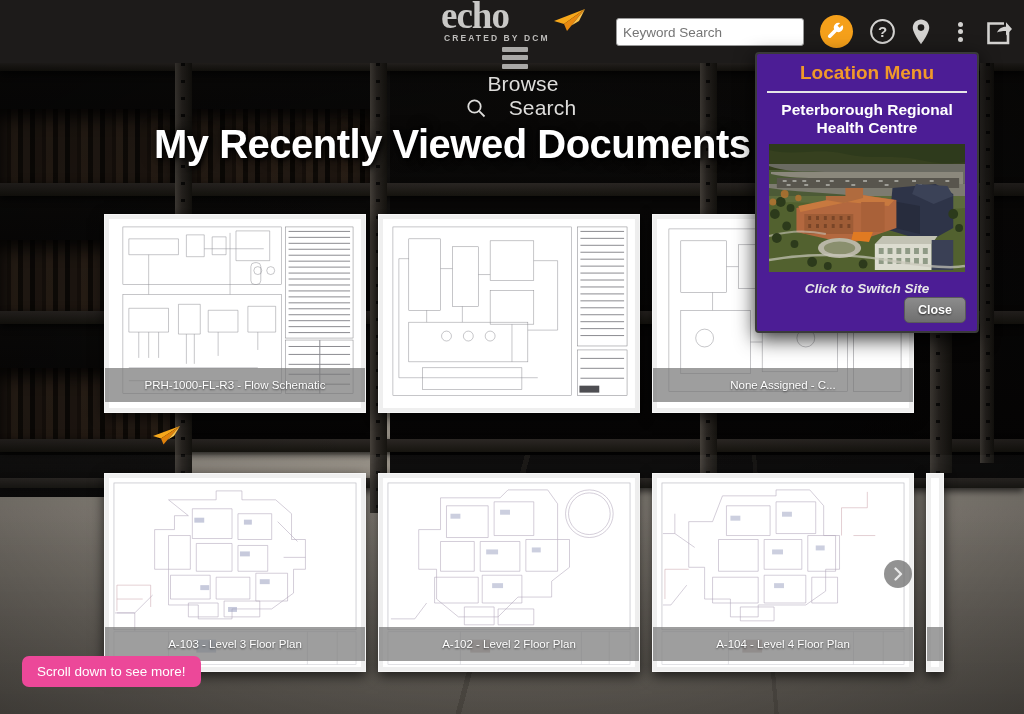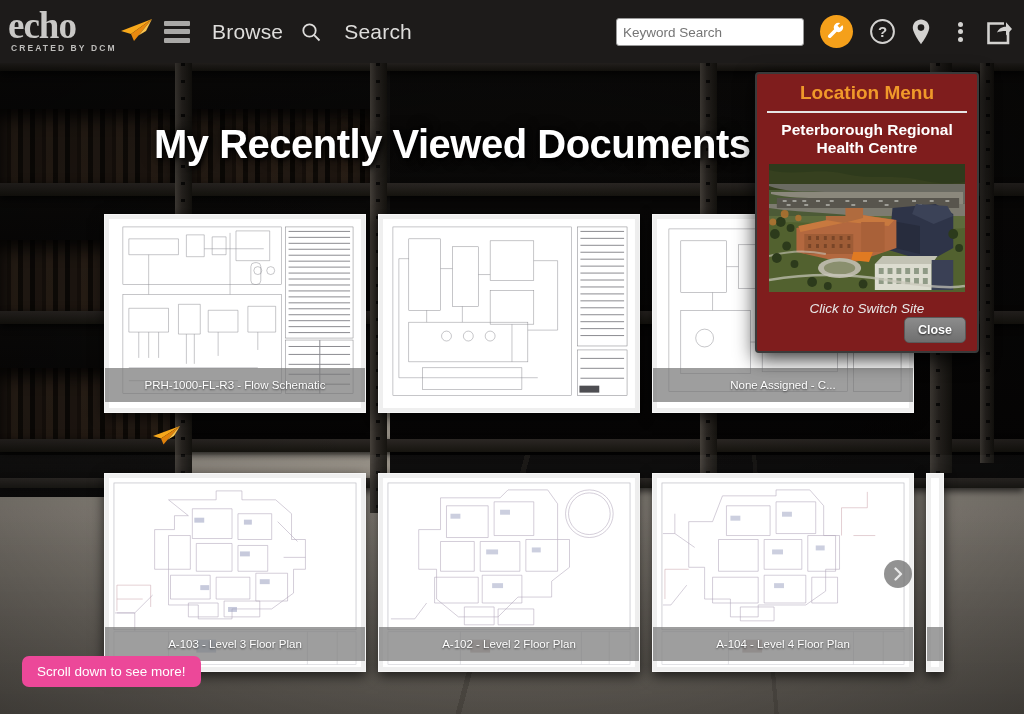--- a/index.html
+++ b/index.html
@@ -57,20 +57,21 @@
     background: radial-gradient(ellipse 88% 75% at 50% 48%, rgba(0,0,0,0) 25%, rgba(0,0,0,.55) 100%);
     pointer-events:none;
   }
 
   
   #header {
     position: absolute; top:0; left:0; width:1024px; height:63px;
     background:#1d1b1a;
     display:flex; align-items:center;
     z-index: 40;
+    flex-direction: column;
   }
   #logo-wrap { margin-left:8px; width:150px; position:relative; }
   .logo-echo {
     font-family: "Liberation Serif", serif;
     font-weight:700; font-size:37px; color:#c9c8c6; letter-spacing:-1px;
     line-height: 32px; display:inline-block;
   }
   .logo-sub{
     font-size:8.5px; color:#bdbcba; letter-spacing:2.1px; font-weight:700;
     margin-top:1px; padding-left:3px;
@@ -154,40 +155,40 @@
 
   #next-arrow {
     position:absolute; left:884px; top:560px; width:28px; height:28px;
     border-radius:50%; background:rgba(110,110,110,.75);
     display:flex; align-items:center; justify-content:center;
     z-index:20;
   }
 
   
   #location-menu {
-    position:absolute; left:755px; top:72px; width:224px; height:281px;
-    background:#7f1d1d; border:2px solid #3a3a3a; border-radius:4px;
+    position:absolute; left:755px; top:52px; width:224px; height:281px;
+    background:#4c1d95; border:2px solid #3a3a3a; border-radius:4px;
     z-index:60; box-shadow:0 6px 20px rgba(0,0,0,.8);
     padding:6px 10px 8px;
   }
   #loc-title {
     color:#f0992a; font-size:19px; font-weight:700; text-align:center;
     padding:2px 0 7px;
   }
   #loc-divider { height:2px; background:#e6e6e6; margin:0 0 8px; }
   #loc-site {
     color:#fff; font-size:15.5px; font-weight:700; text-align:center;
     line-height:18px; margin-bottom:7px;
   }
   #loc-photo {
     height:128px; margin:0 2px; position:relative; overflow:hidden;
     background:#2d3b1e;
   }
   #loc-hint {
-    color:#e8e8e8; font-size:13.5px; font-style:italic; font-weight:400;
+    color:#e8e8e8; font-size:13.5px; font-style:italic; font-weight:700;
     text-align:center; margin-top:9px;
   }
   #loc-close {
     position:absolute; right:11px; bottom:8px;
     background:linear-gradient(to bottom,#8c8c8c,#6f6f6f);
     color:#fff; font-weight:700; font-size:12.5px;
     border:1px solid #5a5a5a; border-radius:5px;
     padding:5px 13px;
     text-shadow:0 1px 2px rgba(0,0,0,.7);
   }

